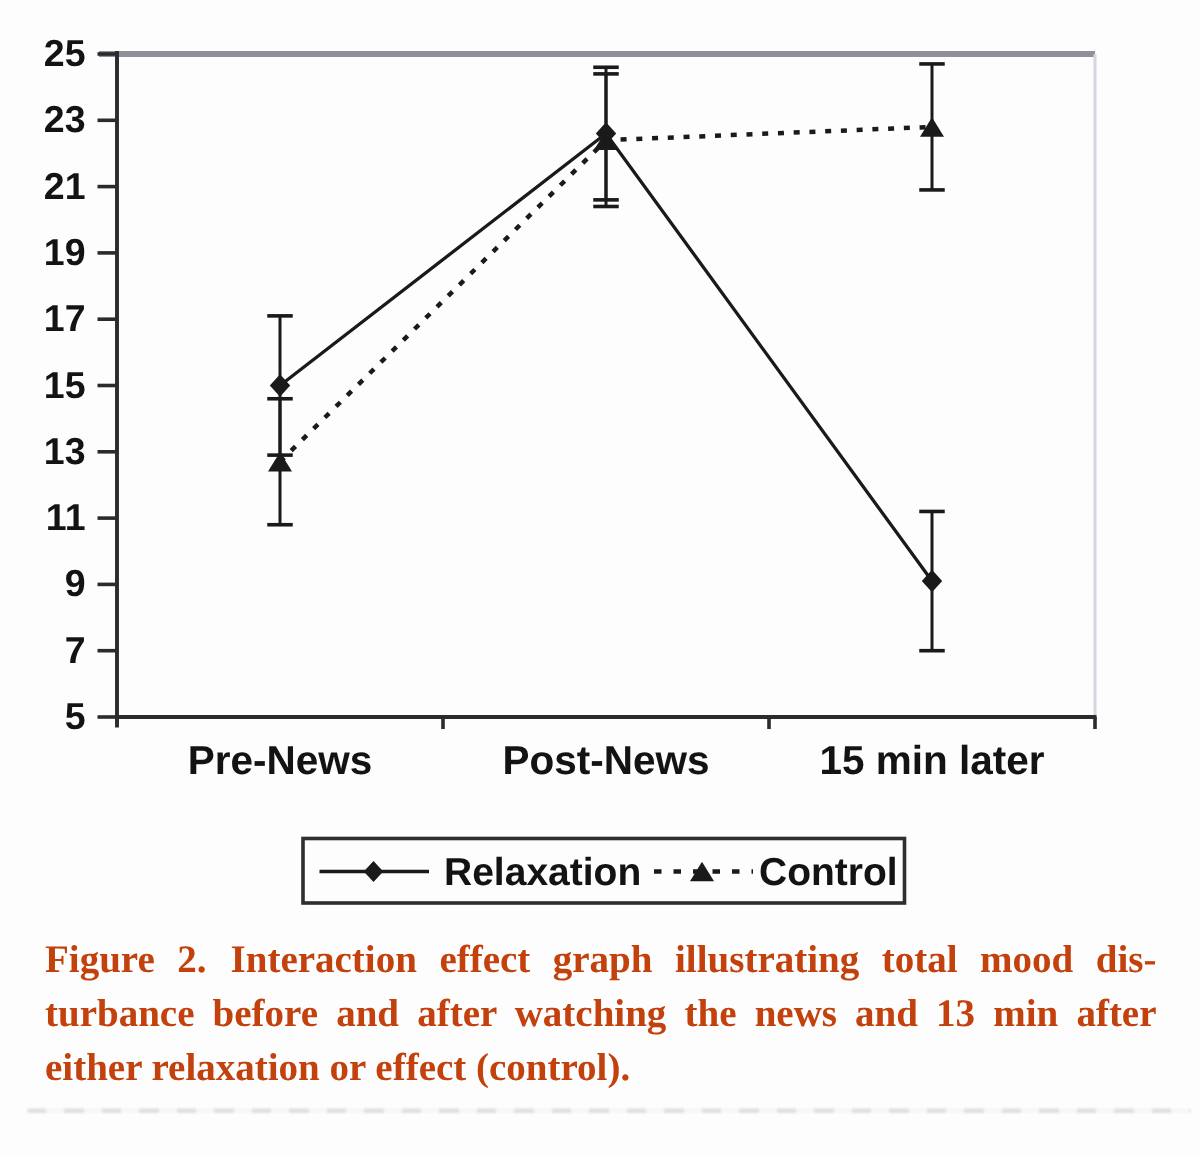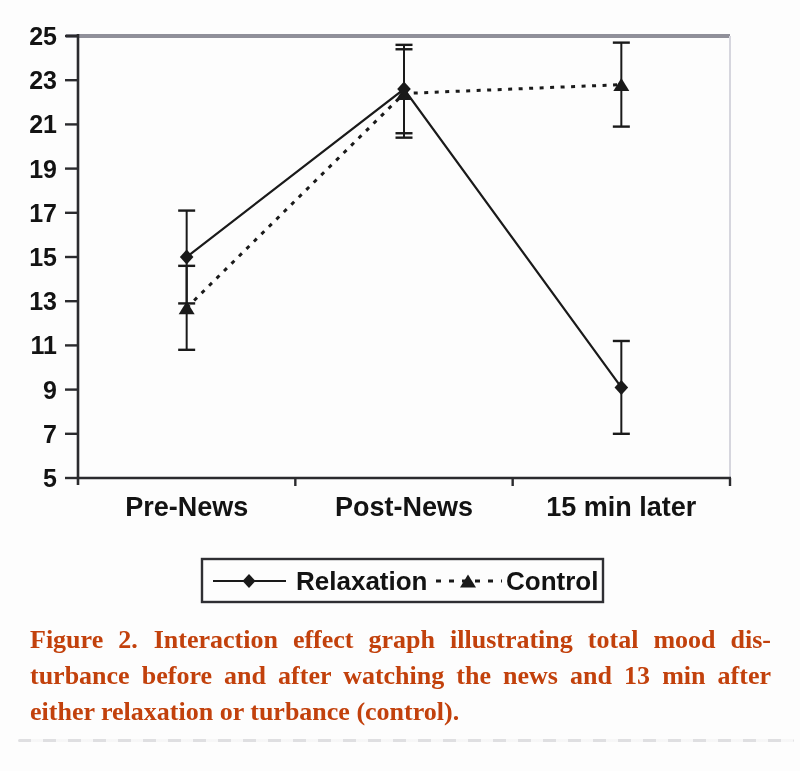--- a/index.html
+++ b/index.html
@@ -87,17 +87,17 @@
       <polygon points="249,574 255.5,581 249,588 242.5,581" fill="#1a1a1a"></polygon>
       <text x="296" y="581" dominant-baseline="central" class="leg">Relaxation</text>
       <line x1="436" y1="581" x2="502" y2="581" stroke="#1a1a1a" stroke-width="3" stroke-dasharray="5 8"></line>
       <polygon points="468,574.5 476,587.5 460,587.5" fill="#1a1a1a"></polygon>
       <text x="506" y="581" dominant-baseline="central" class="leg">Control</text>
     </svg>
 
   <div class="caption">
     <div class="cap-line just"><span>Figure 2.</span><span class="fig-rest">Interaction effect graph illustrating total mood dis-</span></div>
     <div class="cap-line just">turbance before and after watching the news and 13 min after</div>
-    <div class="cap-line">either relaxation or turbance (control).</div>
+    <div class="cap-line">either relaxation or effect (control).</div>
   </div>
 
   <div class="artifact"></div>
 </div>
 
 </body></html>

